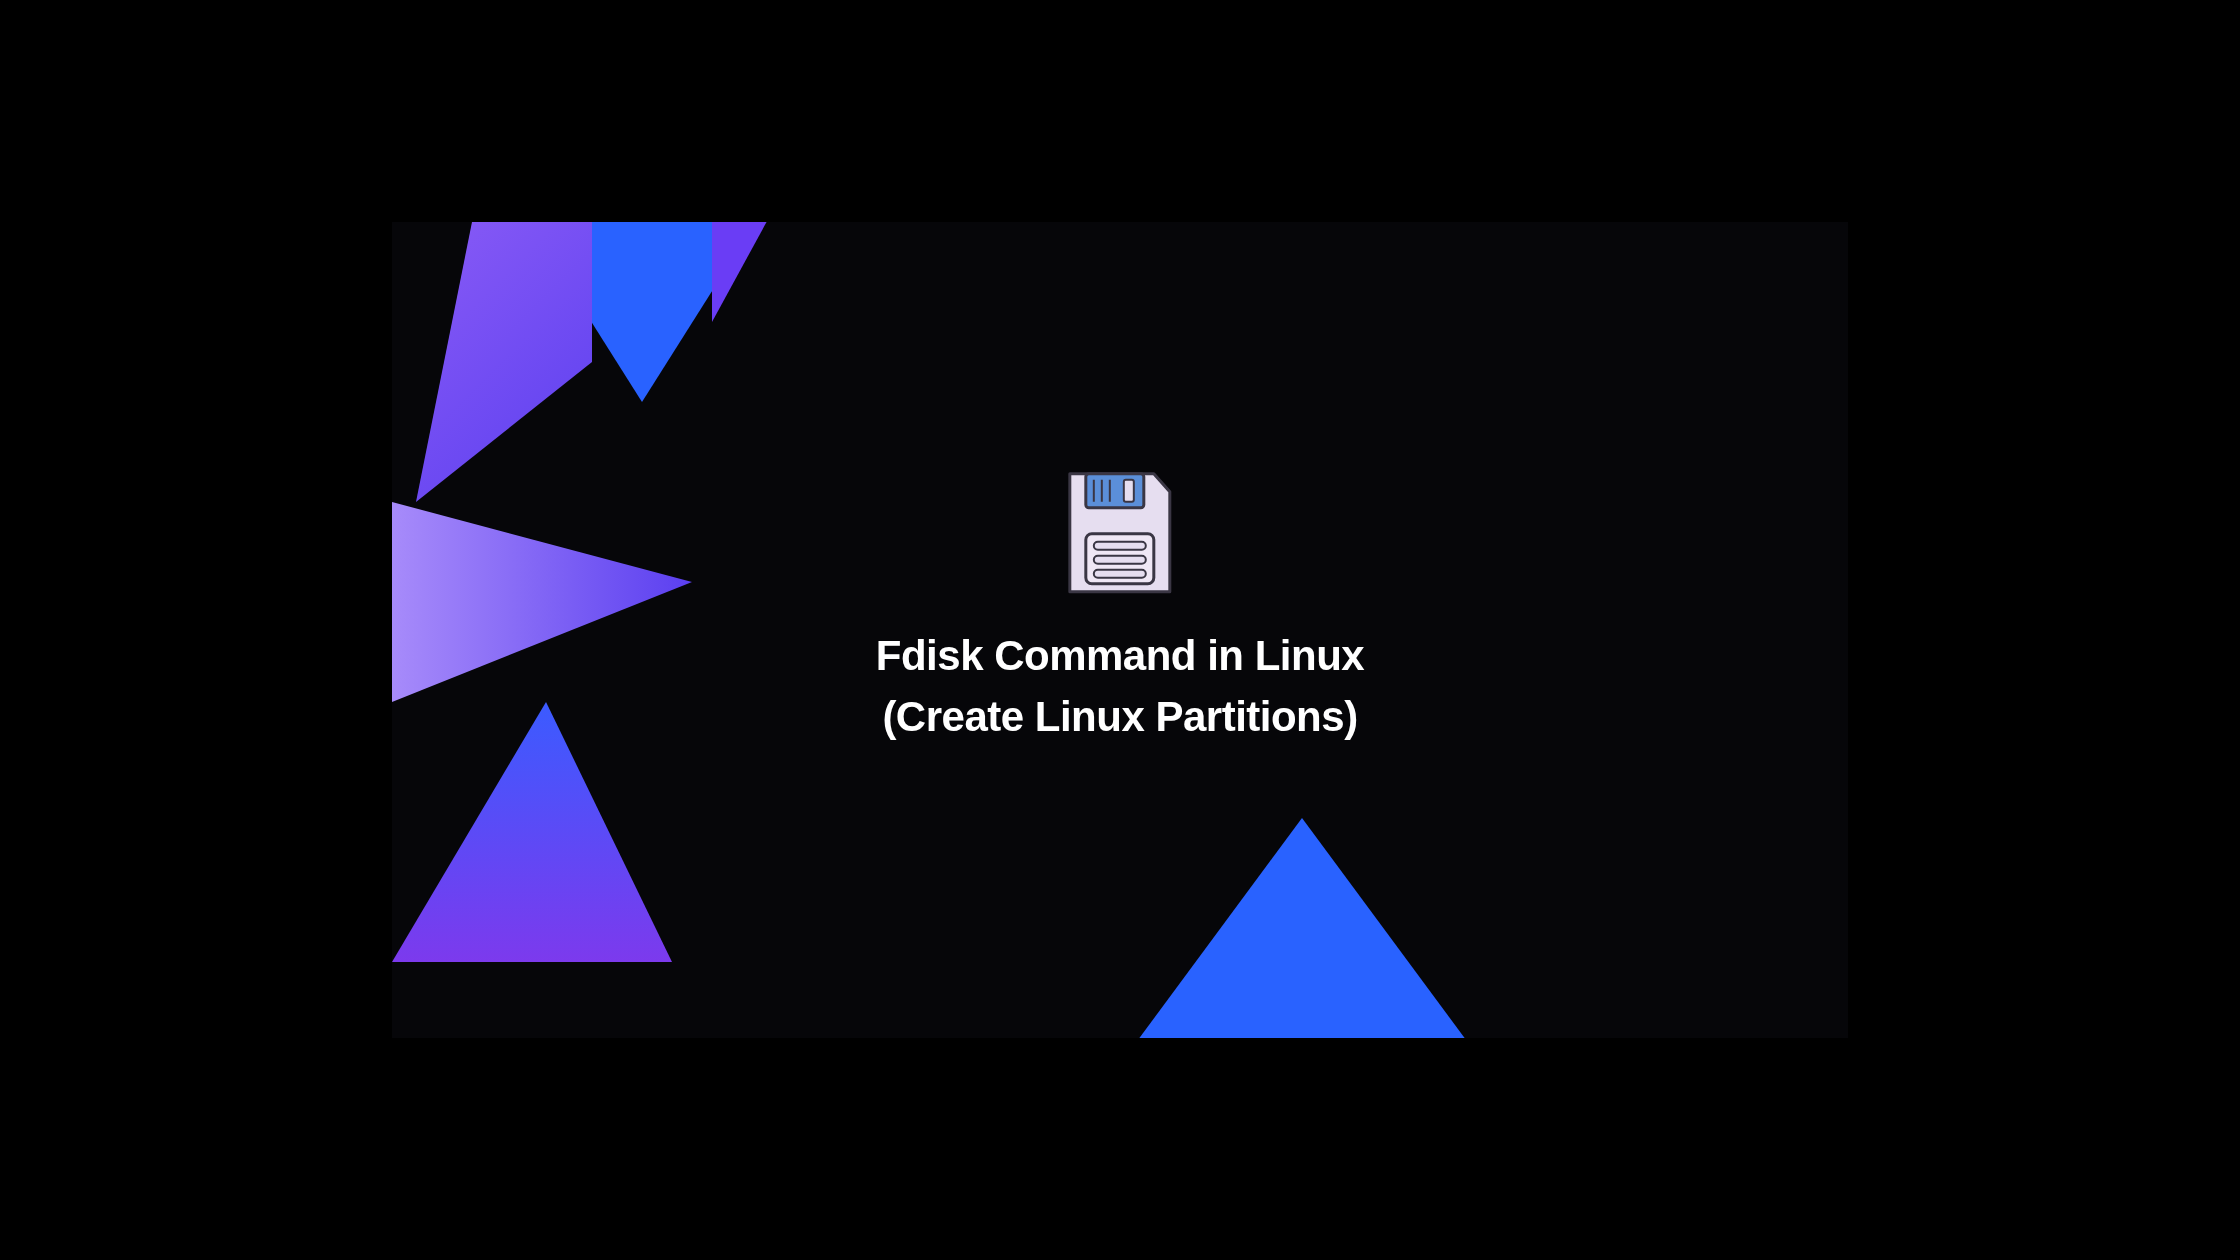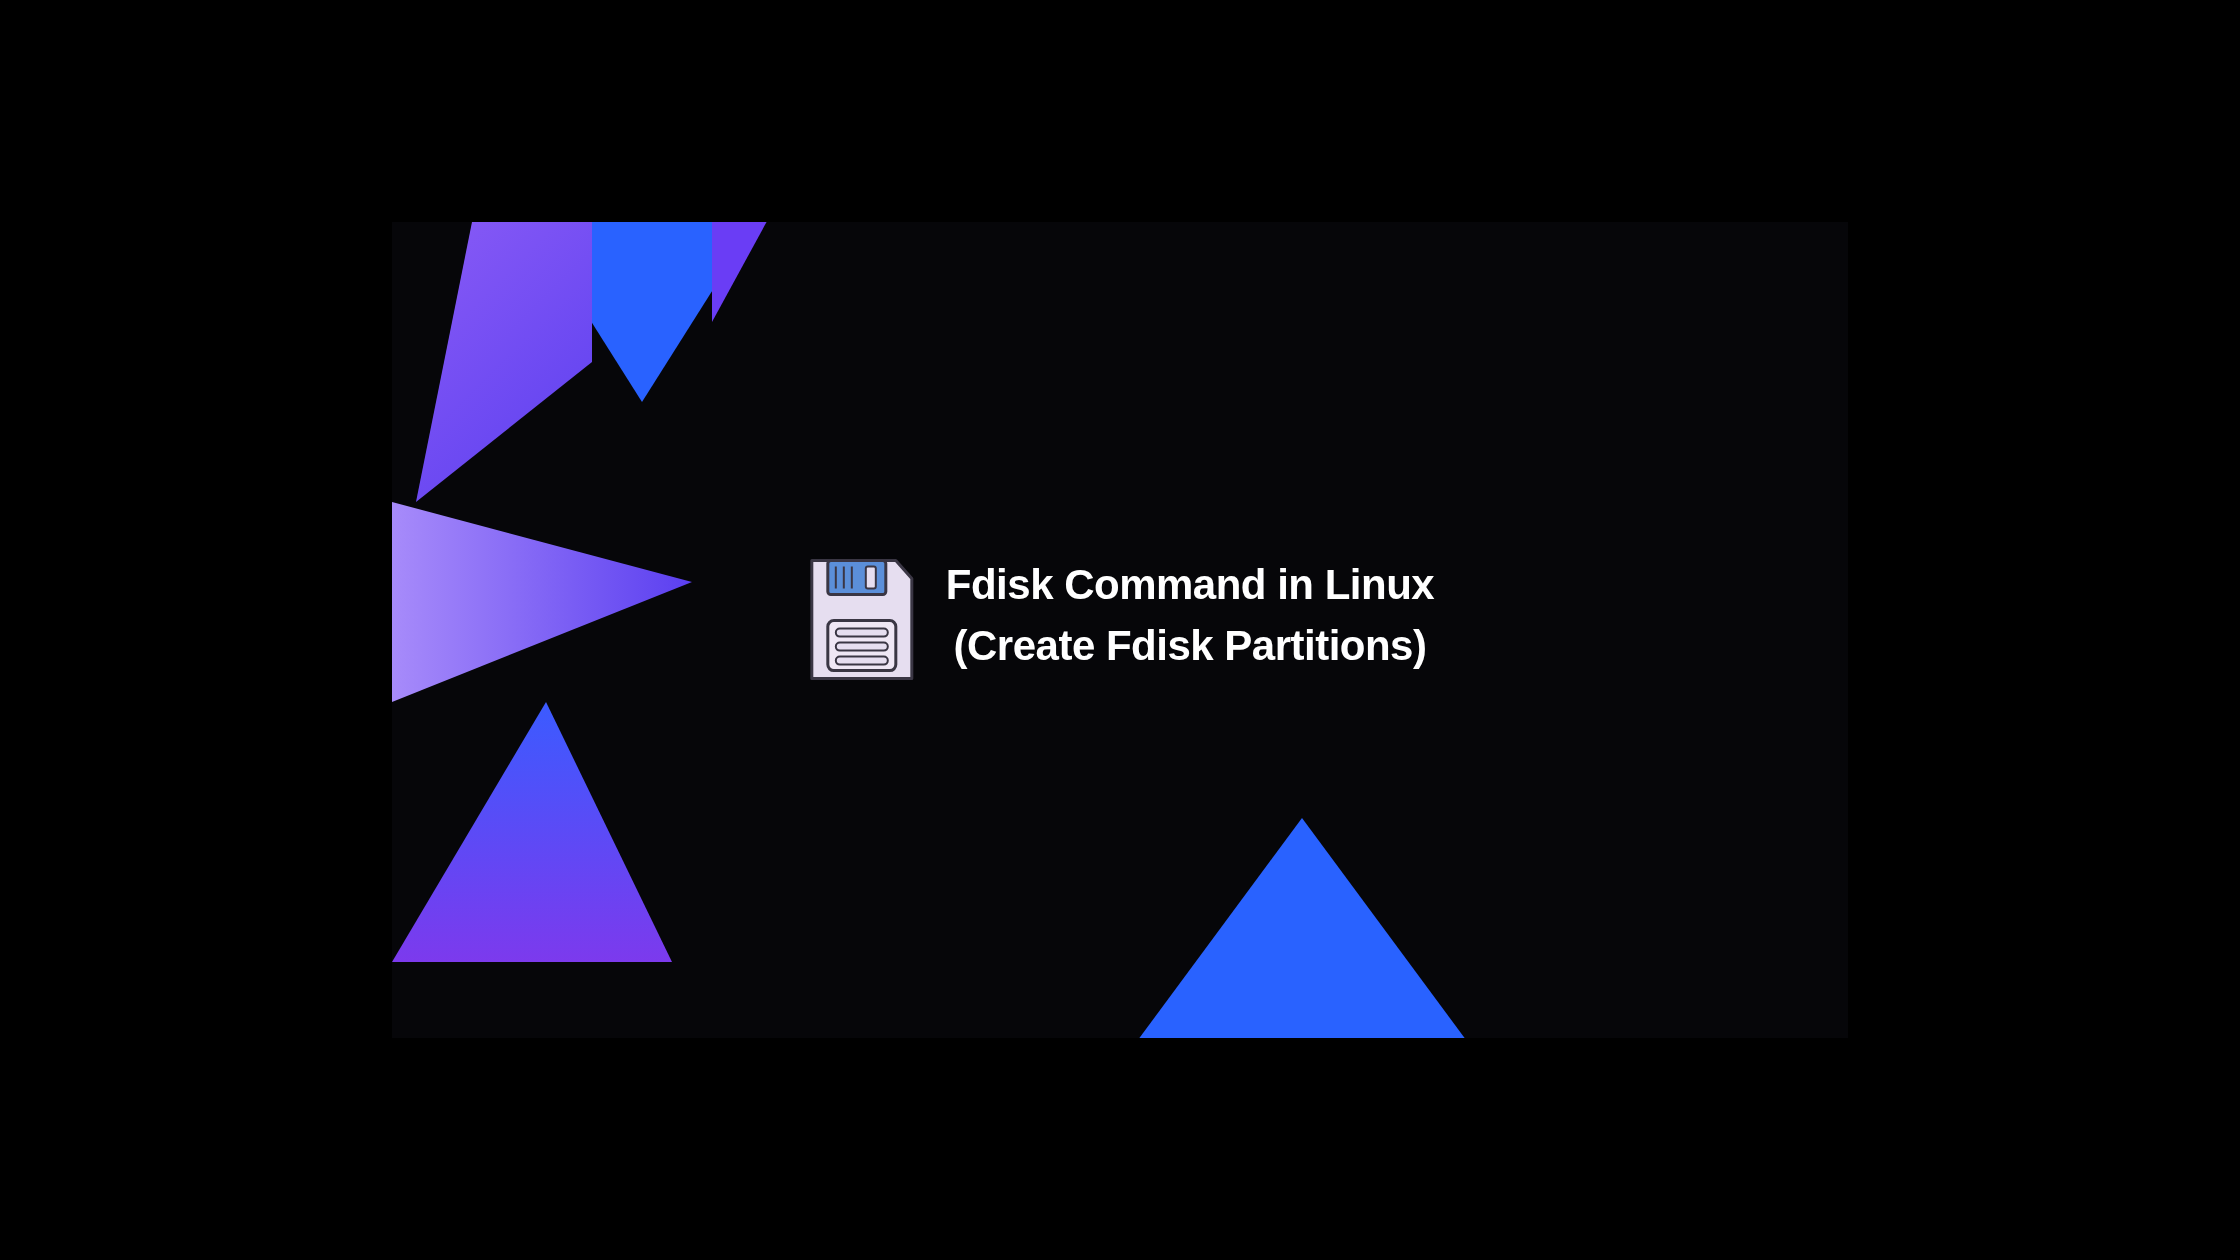--- a/index.html
+++ b/index.html
@@ -82,21 +82,22 @@
     border: none;
     background: linear-gradient(180deg, #3b5bff 0%, #7c3aed 100%);
     clip-path: polygon(55% 0, 100% 100%, 0 100%);
   }
   .center-content {
     position: absolute;
     left: 50%;
     top: 50%;
     transform: translate(-50%, -58%);
     display: flex;
-    flex-direction: row;
+    flex-direction: column;
+    align-items: center;
     gap: 28px;
   }
   .floppy {
     width: 112px;
     height: 130px;
   }
   .title {
     color: #ffffff;
     font-size: 42px;
     font-weight: 700;
@@ -129,17 +130,17 @@
       <line x1="46" y1="12" x2="46" y2="34" stroke="#3a3644" stroke-width="2"></line>
 
       <rect x="22" y="66" width="68" height="50" rx="6" fill="#efe7f5" stroke="#3a3644" stroke-width="3"></rect>
       <rect x="30" y="74" width="52" height="8" rx="4" fill="#e6def0" stroke="#3a3644" stroke-width="2"></rect>
       <rect x="30" y="88" width="52" height="8" rx="4" fill="#e6def0" stroke="#3a3644" stroke-width="2"></rect>
       <rect x="30" y="102" width="52" height="8" rx="4" fill="#e6def0" stroke="#3a3644" stroke-width="2"></rect>
     </svg>
 
     <div class="title">
       <div>Fdisk Command in Linux</div>
-      <div>(Create Fdisk Partitions)</div>
+      <div>(Create Linux Partitions)</div>
     </div>
   </div>
 
 </div>
 
 </body></html>

